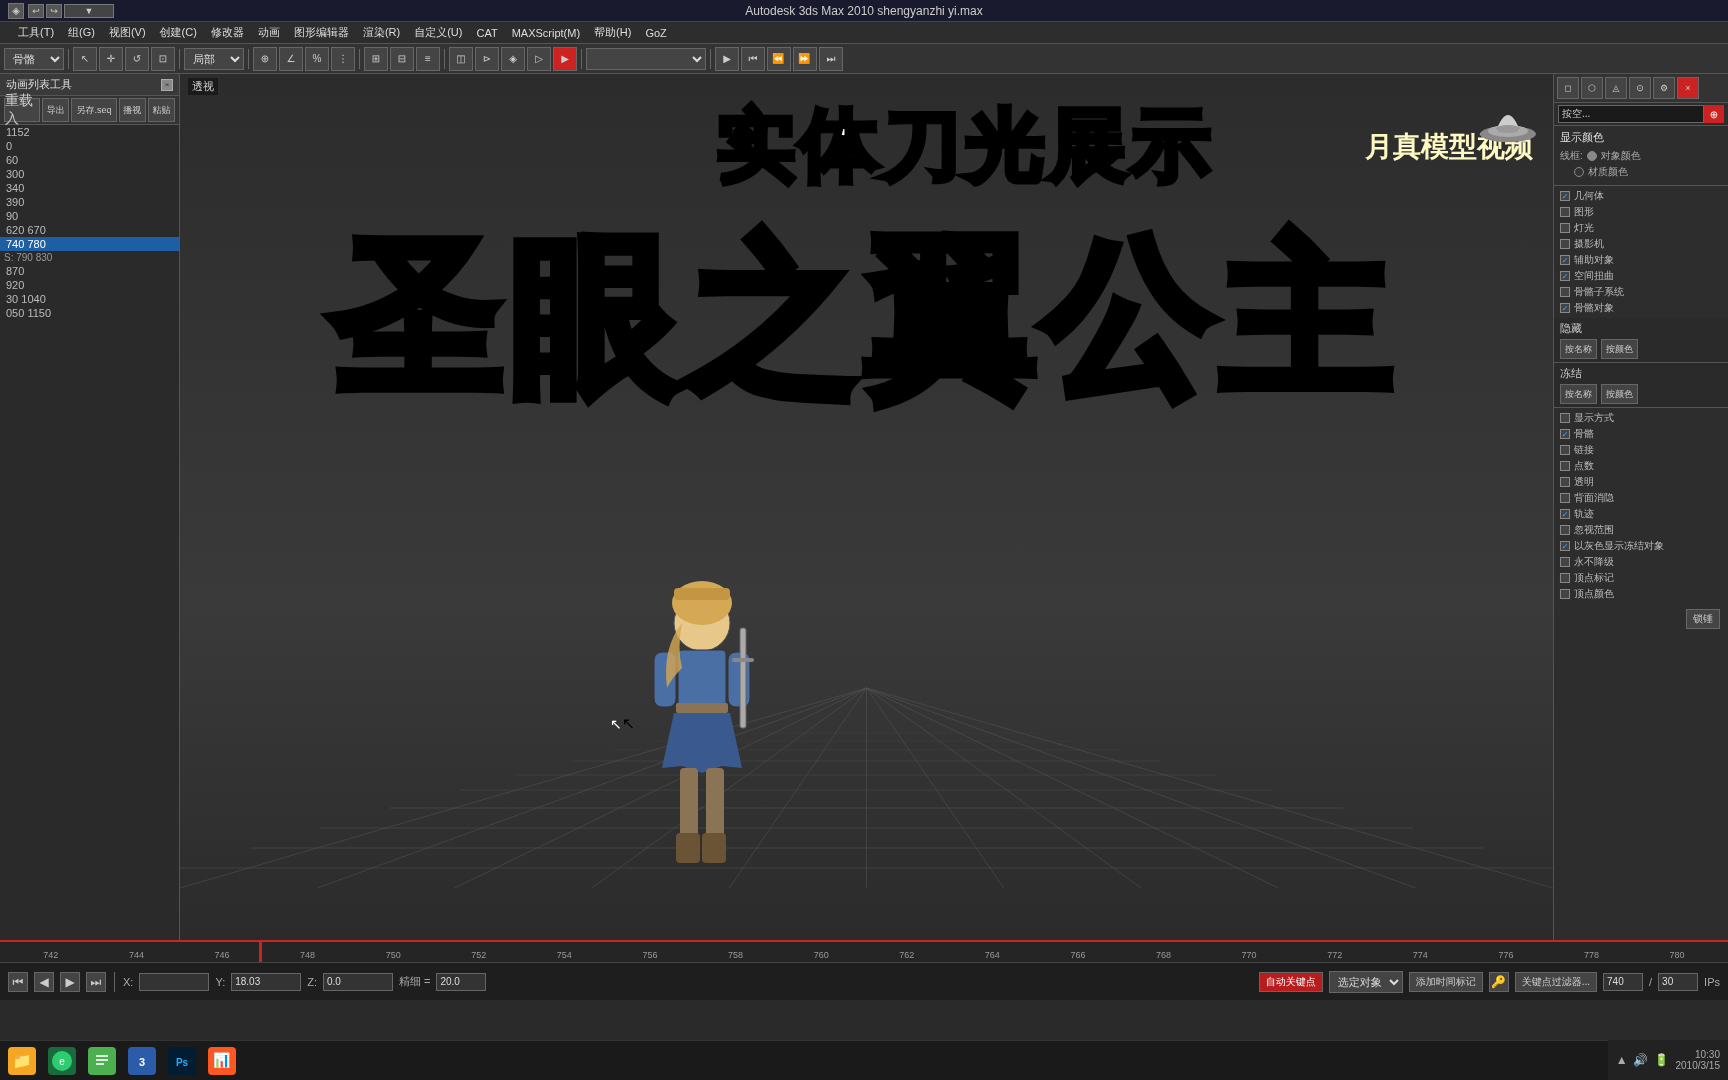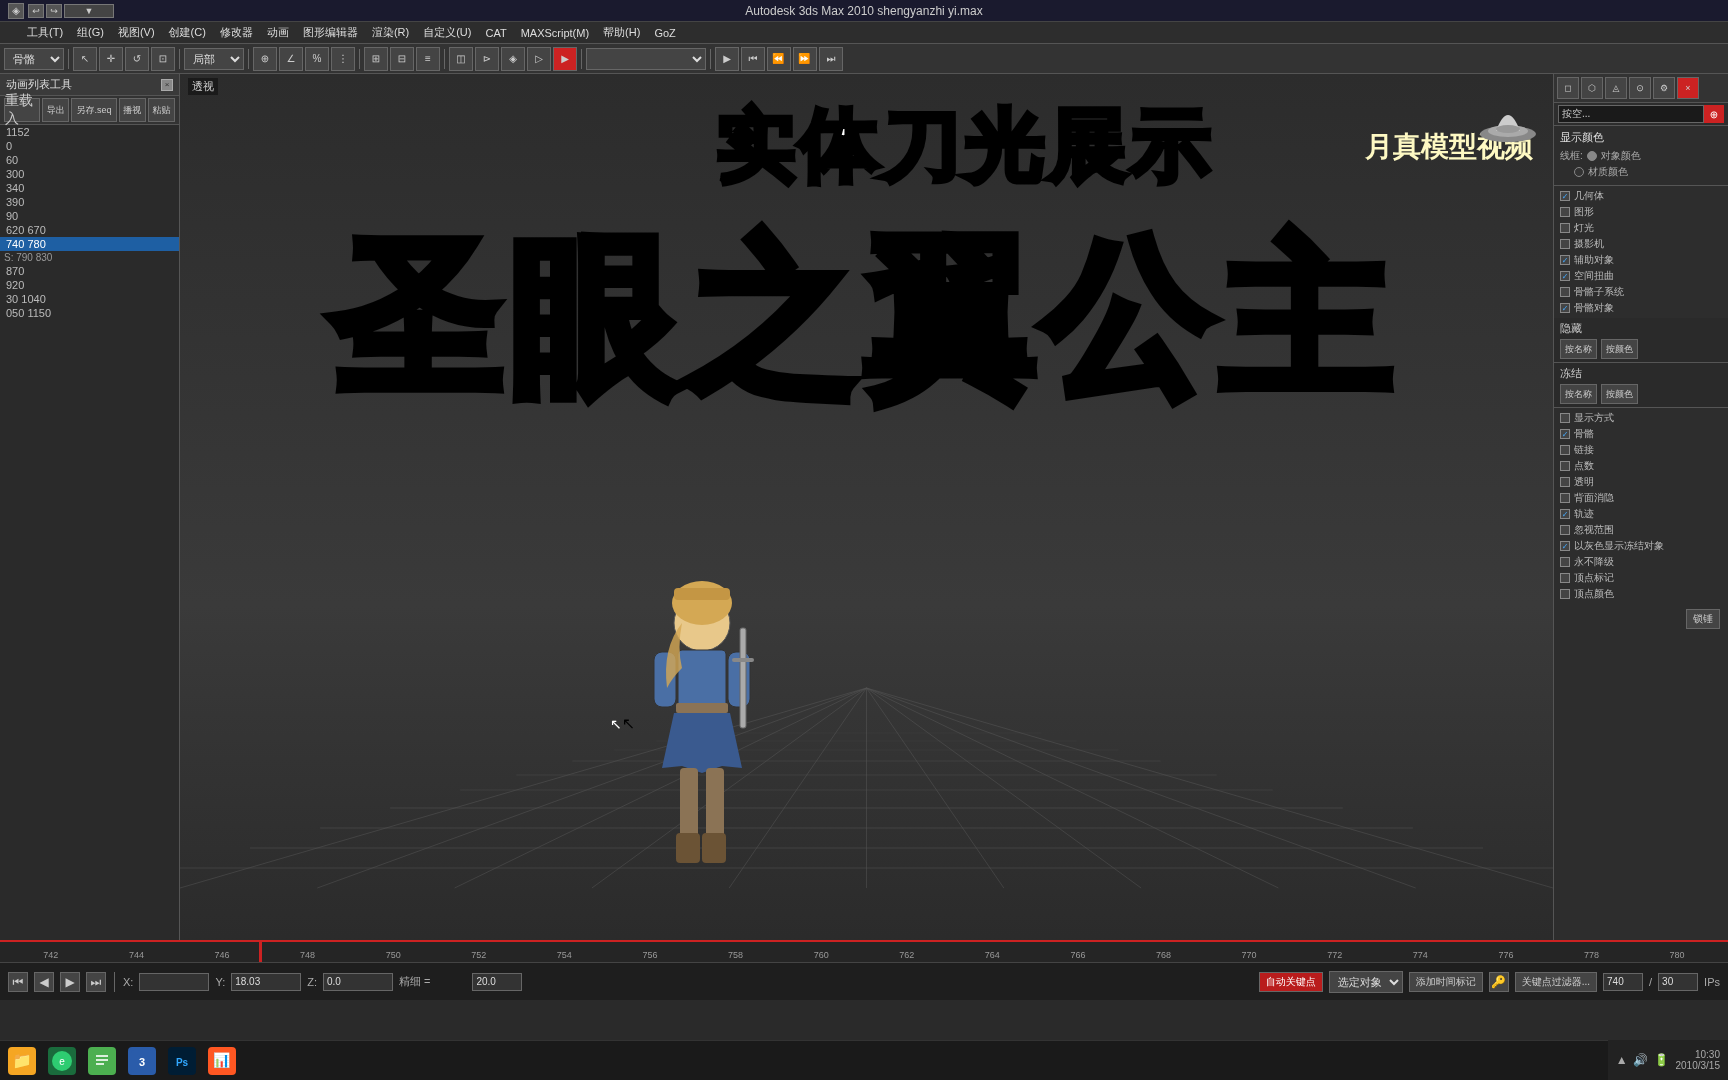--- a/index.html
+++ b/index.html
@@ -48,21 +48,21 @@
       justify-content: center;
     }
 
     
     #menu-bar {
       width: 100%;
       height: 22px;
       background: #2d2d2d;
       display: flex;
       align-items: center;
-      padding: 0 21px;
+      padding: 0 12px;
       gap: 2px;
       border-bottom: 1px solid #555;
       position: relative;
       z-index: 100;
     }
     .menu-item {
       color: #ddd;
       font-size: 11px;
       padding: 2px 6px;
       cursor: pointer;
@@ -965,21 +965,21 @@
       <div class="toolbar-separator"></div>
 
       <span class="bottom-label">X:</span>
       <input class="bottom-input" style="width: 70px;" value="">
       <span class="bottom-label">Y:</span>
       <input class="bottom-input" style="width: 70px;" value="18.03">
       <span class="bottom-label">Z:</span>
       <input class="bottom-input" style="width: 70px;" value="0.0">
 
       <span class="bottom-label">精细 =</span>
-      <input class="bottom-input" style="width: 50px; margin-left: 36px;" value="20.0">
+      <input class="bottom-input" style="width: 50px;" value="20.0">
 
       <div style="flex:1;"></div>
 
       <button class="bottom-btn" style="background:#b91c1c;color:white;">自动关键点</button>
       <select class="toolbar-dropdown">
         <option>选定对象</option>
       </select>
       <button class="bottom-btn">添加时间标记</button>
       <button class="bottom-play-btn">🔑</button>
       <button class="bottom-btn">关键点过滤器...</button>

